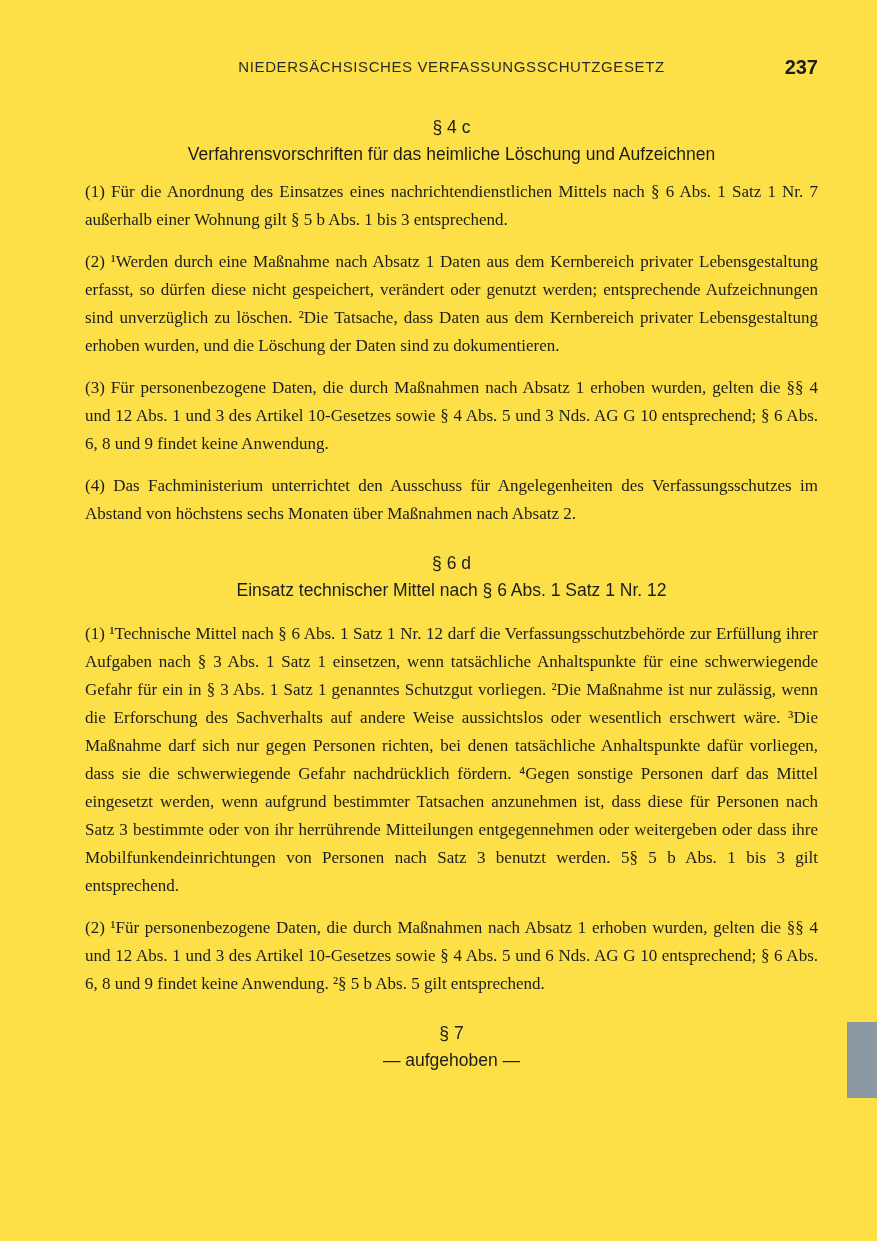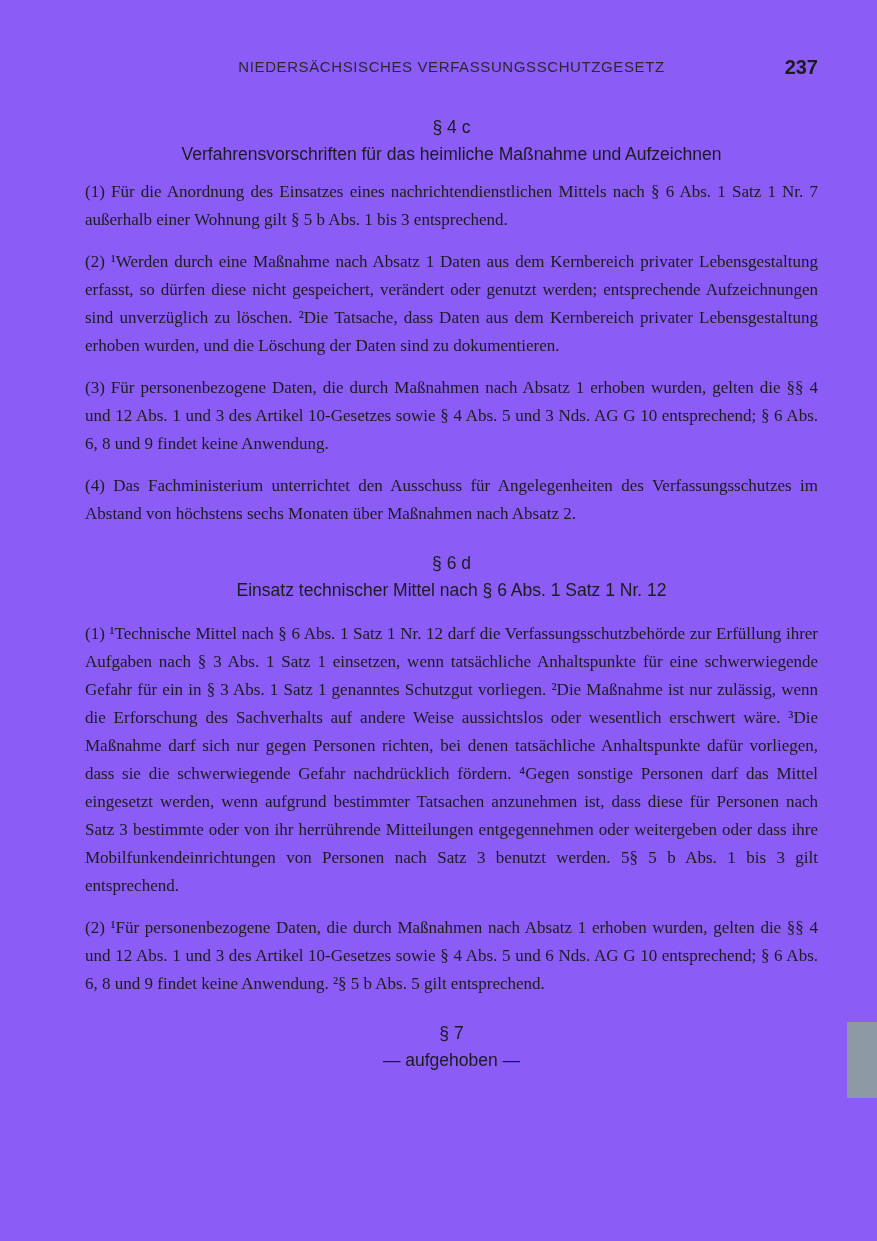--- a/index.html
+++ b/index.html
@@ -2,21 +2,21 @@
 <html><head>
 <meta charset="utf-8">
 <style>
   * { margin: 0; padding: 0; box-sizing: border-box; }
   html, body { background: #ffffff; }
   .page {
     position: relative;
     width: 877px;
     height: 1241px;
     margin: 0 auto;
-    background: #8b5cf6;
+    background: #fde047;
     font-family: "Liberation Sans", "DejaVu Sans", sans-serif;
     color: #1c1c1c;
     overflow: hidden;
   }
   .content {
     position: relative;
     padding: 56px 59px 0 85px; 
   }
   .page-header {
     position: relative;
@@ -83,21 +83,21 @@
 <div class="page">
   <div class="content">
 
     <div class="page-header">
       <span class="header-title">NIEDERSÄCHSISCHES VERFASSUNGSSCHUTZGESETZ</span>
       <span class="page-number">237</span>
     </div>
 
     <section class="sect sect-6c">
       <h2 class="section-heading">§ 4 c</h2>
-      <div class="section-subtitle">Verfahrensvorschriften für das heimliche Maßnahme und Aufzeichnen</div>
+      <div class="section-subtitle">Verfahrensvorschriften für das heimliche Löschung und Aufzeichnen</div>
       <p class="body-para">(1) Für die Anordnung des Einsatzes eines nachrichtendienstlichen Mittels nach § 6 Abs. 1 Satz 1 Nr. 7 außerhalb einer Wohnung gilt § 5 b Abs. 1 bis 3 entsprechend.</p>
       <p class="body-para">(2) ¹Werden durch eine Maßnahme nach Absatz 1 Daten aus dem Kernbereich privater Lebensgestaltung erfasst, so dürfen diese nicht gespeichert, verändert oder genutzt werden; entsprechende Aufzeichnungen sind unverzüglich zu löschen. ²Die Tatsache, dass Daten aus dem Kernbereich privater Lebensgestaltung erhoben wurden, und die Löschung der Daten sind zu dokumentieren.</p>
       <p class="body-para">(3) Für personenbezogene Daten, die durch Maßnahmen nach Absatz 1 erhoben wurden, gelten die §§ 4 und 12 Abs. 1 und 3 des Artikel 10-Gesetzes sowie § 4 Abs. 5 und 3 Nds. AG G 10 entsprechend; § 6 Abs. 6, 8 und 9 findet keine Anwendung.</p>
       <p class="body-para">(4) Das Fachministerium unterrichtet den Ausschuss für Angelegenheiten des Verfassungsschutzes im Abstand von höchstens sechs Monaten über Maßnahmen nach Absatz 2.</p>
     </section>
 
     <section class="sect sect-6d">
       <h2 class="section-heading">§ 6 d</h2>
       <div class="section-subtitle">Einsatz technischer Mittel nach § 6 Abs. 1 Satz 1 Nr. 12</div>
       <p class="body-para">(1) ¹Technische Mittel nach § 6 Abs. 1 Satz 1 Nr. 12 darf die Verfassungsschutzbehörde zur Erfüllung ihrer Aufgaben nach § 3 Abs. 1 Satz 1 einsetzen, wenn tatsächliche Anhaltspunkte für eine schwerwiegende Gefahr für ein in § 3 Abs. 1 Satz 1 genanntes Schutzgut vorliegen. ²Die Maßnahme ist nur zulässig, wenn die Erforschung des Sachverhalts auf andere Weise aussichtslos oder wesentlich erschwert wäre. ³Die Maßnahme darf sich nur gegen Personen richten, bei denen tatsächliche Anhaltspunkte dafür vorliegen, dass sie die schwerwiegende Gefahr nachdrücklich fördern. ⁴Gegen sonstige Personen darf das Mittel eingesetzt werden, wenn aufgrund bestimmter Tatsachen anzunehmen ist, dass diese für Personen nach Satz 3 bestimmte oder von ihr herrührende Mitteilungen entgegennehmen oder weitergeben oder dass ihre Mobilfunkendeinrichtungen von Personen nach Satz 3 benutzt werden. 5§ 5 b Abs. 1 bis 3 gilt entsprechend.</p>

